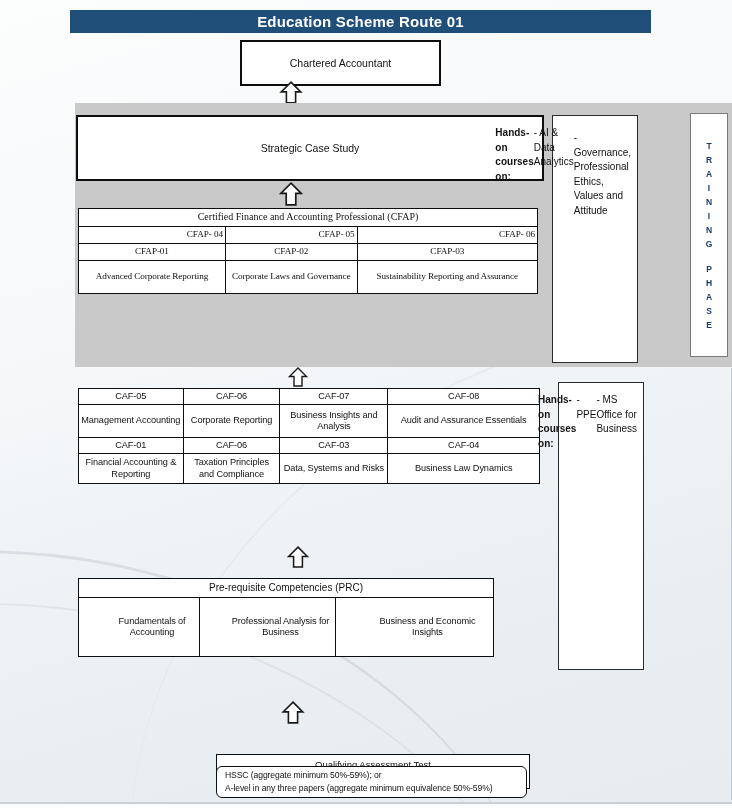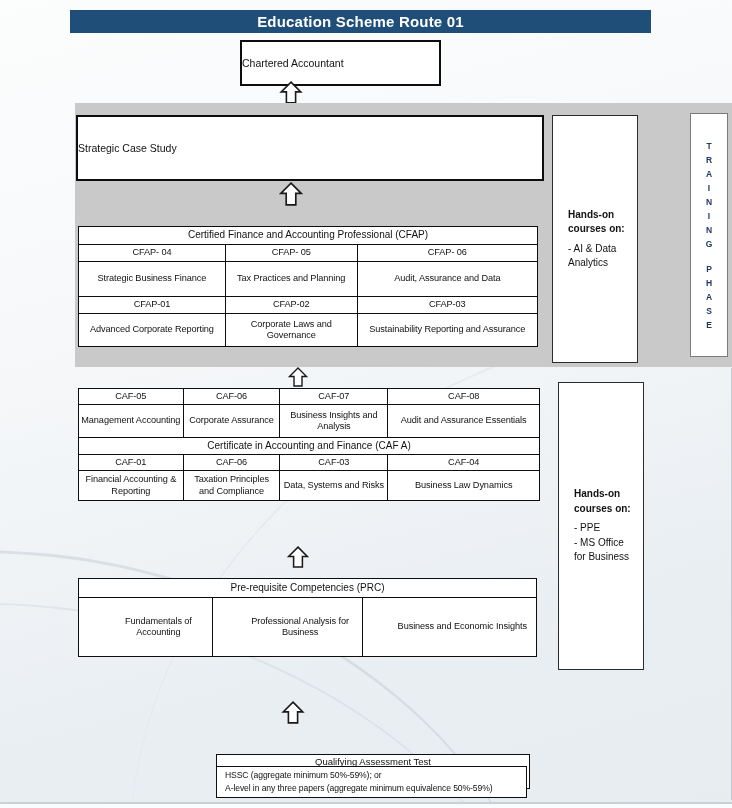--- a/index.html
+++ b/index.html
@@ -17,56 +17,56 @@
   .bottom-white{position:absolute;left:0;top:804px;width:732px;height:4px;background:#fbfcfd;}
   .right-edge{position:absolute;right:0;top:368px;width:1px;height:432px;background:#c3ccd4;}
 
   .titlebar{
     position:absolute;left:70px;top:10px;width:581px;height:23px;background:#1f4e79;
     color:#fff;font-size:15px;font-weight:600;display:flex;align-items:center;justify-content:center;
     letter-spacing:.2px;
   }
   .grayband{position:absolute;left:75px;top:103px;width:657px;height:264px;background:#c9c9c9;}
 
-  .wbox{position:absolute;background:#fff;border:2px solid #0d0d0d;display:flex;align-items:center;text-align:center;}
+  .wbox{position:absolute;background:#fff;border:2px solid #0d0d0d;display:flex;align-items:center;justify-content:center;text-align:center;}
   .ca{left:240px;top:40px;width:197px;height:42px;font-size:10.5px;}
   .scs{left:76px;top:115px;width:464px;height:62px;font-size:10.5px;}
   .qat{left:216px;top:728px;width:312px;height:33px;flex-direction:column;font-size:9.5px;line-height:1.45;border-width:1.5px;margin-top:26px;}
   .entry{left:216px;top:766px;width:311px;height:32px;flex-direction:column;align-items:flex-start;justify-content:center;
-         text-align:left;font-size:8.6px;line-height:1.5;padding-left:8px;box-sizing:border-box;border-width:1.5px;letter-spacing:-.1px;}
+         text-align:left;font-size:8.6px;line-height:1.5;padding-left:8px;box-sizing:border-box;border-width:1.5px;letter-spacing:-.1px;border-radius:6px;}
 
   .arrow{position:absolute;width:24px;}
   .a1{left:279px;top:81px;height:23px;}
   .a2{left:279px;top:182px;height:24px;}
   .a3{left:286px;top:367px;height:20px;}
   .a4{left:286px;top:546px;height:22px;}
   .a5{left:281px;top:701px;height:23px;}
 
   table.t{position:absolute;border-collapse:collapse;table-layout:fixed;background:#fff;}
   table.t td{border:1.5px solid #0d0d0d;text-align:center;vertical-align:middle;
              padding:1px 2px;font-size:9.2px;line-height:1.25;letter-spacing:-.1px;color:#111;}
   table.t td.hdr{font-size:10px;letter-spacing:0;}
-  .cfap{left:78px;top:226px;width:460px;}
+  .cfap{left:78px;top:208px;width:460px;font-family:Liberation Serif, serif;}
   .cfap tr.r-hdr td{height:15px;}
-  .cfap tr.r-code1 td{height:14px;}
+  .cfap tr.r-code1 td{height:14px;text-align:right;}
   .cfap tr.r-subj1 td{height:32px;}
   .cfap tr.r-code2 td{height:14px;}
   .cfap tr.r-subj2 td{height:30px;}
   .caf{left:78px;top:388px;width:462px;}
   .caf tr.r-hdr td{height:14px;}
   .caf tr.r-code td{height:13px;}
   .caf tr.r-subjb td{height:30px;}
   .caf tr.r-subja td{height:27px;}
-  .prc{left:78px;top:578px;width:459px;}
+  .prc{left:78px;top:578px;width:416px;}
   .prc tr.r-hdr td{height:16px;}
   .prc tr.r-code td{height:28px;vertical-align:top;padding-top:4px;}
   .prc tr.r-subj td{height:56px;padding-left:28px;}
 
   .sidebox{position:absolute;background:#fff;border:1.5px solid #2b2b2b;box-sizing:border-box;
-           display:flex;flex-direction:column;justify-content:center;padding:10px 6px 10px 15px;font-size:10px;line-height:1.45;}
+           display:flex;flex-direction:row;justify-content:flex-end;padding:10px 6px 10px 15px;font-size:10px;line-height:1.45;}
   .hb1{left:552px;top:115px;width:86px;height:248px;}
   .hb2{left:558px;top:382px;width:86px;height:288px;}
   .sidebox .shead{font-weight:bold;white-space:pre-line;margin-bottom:5px;}
   .sidebox .sitem{white-space:pre-line;}
   .hb1 .sitem + .sitem{margin-top:5px;}
   .hb2 .sitem + .sitem{}
 
   .training{position:absolute;left:690px;top:113px;width:38px;height:244px;background:#fff;border:1px solid #7a7a7a;
             box-sizing:border-box;display:flex;flex-direction:column;align-items:center;justify-content:center;}
   .training .vword{white-space:pre-line;font-size:8.5px;font-weight:bold;color:#1f3864;line-height:14px;text-align:center;}
@@ -112,42 +112,38 @@
       </colgroup>
     <tbody>
         <tr class="r-hdr">
           <td colspan="3" class="hdr">Certified Finance and Accounting Professional (CFAP)</td>
         </tr>
     <tr class="r-code1">
       <td>CFAP- 04</td>
       <td>CFAP- 05</td>
       <td>CFAP- 06</td>
     </tr>
-    <tr class="r-subj1">
-      <td>Strategic Business Finance</td>
-      <td>Tax Practices and Planning</td>
-      <td>Audit, Assurance and Data</td>
-    </tr>
     <tr class="r-code2">
       <td>CFAP-01</td>
       <td>CFAP-02</td>
       <td>CFAP-03</td>
     </tr>
     <tr class="r-subj2">
       <td>Advanced Corporate Reporting</td>
       <td>Corporate Laws and Governance</td>
       <td>Sustainability Reporting and Assurance</td>
     </tr>
   </tbody>
     </table>
 
   <div class="sidebox hb1">
     <div class="shead">Hands-on
 courses on:</div>
     <div class="sitem">- AI &amp; Data Analytics</div>
+    <div class="sitem">- Governance, Professional Ethics, Values and Attitude</div>
   </div>
 
   <div class="training">
     <div class="vword">T
 R
 A
 I
 N
 I
 N
@@ -172,27 +168,24 @@
       </colgroup>
     <tbody>
     <tr class="r-code">
       <td>CAF-05</td>
       <td>CAF-06</td>
       <td>CAF-07</td>
       <td>CAF-08</td>
     </tr>
     <tr class="r-subjb">
       <td>Management Accounting</td>
-      <td>Corporate Assurance</td>
+      <td>Corporate Reporting</td>
       <td>Business Insights and Analysis</td>
       <td>Audit and Assurance Essentials</td>
     </tr>
-    <tr class="r-hdr">
-          <td colspan="4" class="hdr">Certificate in Accounting and Finance (CAF A)</td>
-        </tr>
     <tr class="r-code">
       <td>CAF-01</td>
       <td>CAF-06</td>
       <td>CAF-03</td>
       <td>CAF-04</td>
     </tr>
     <tr class="r-subja">
       <td>Financial Accounting &amp; Reporting</td>
       <td>Taxation Principles and Compliance</td>
       <td>Data, Systems and Risks</td>

